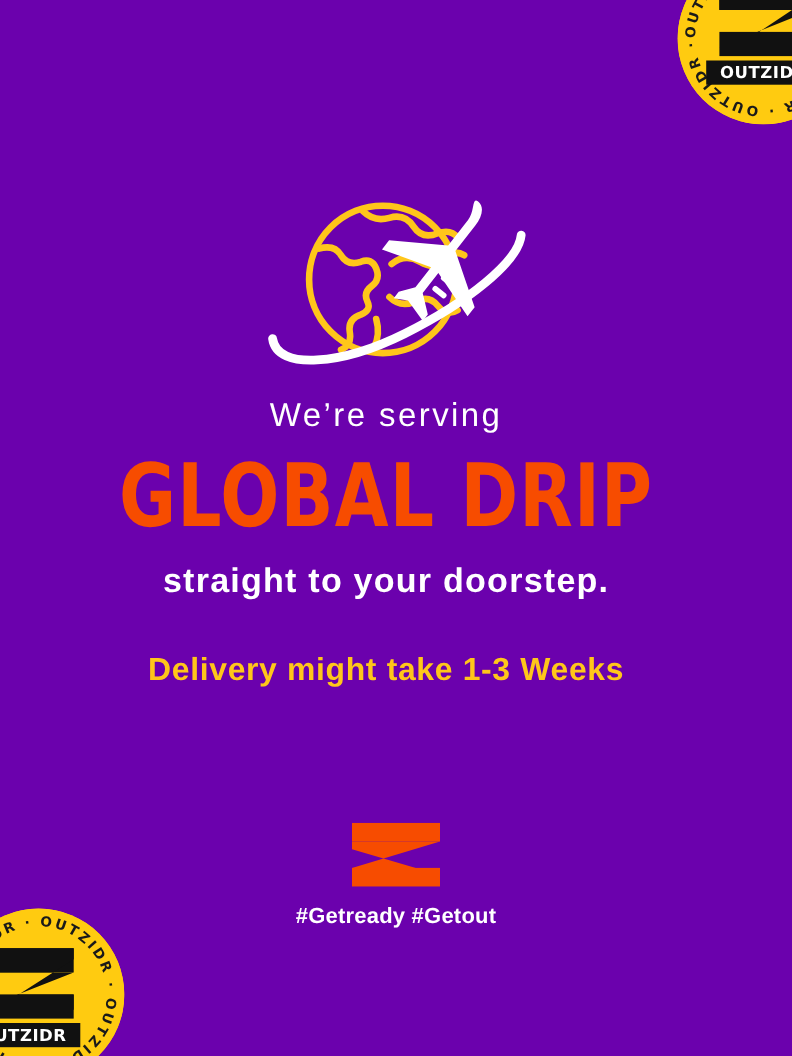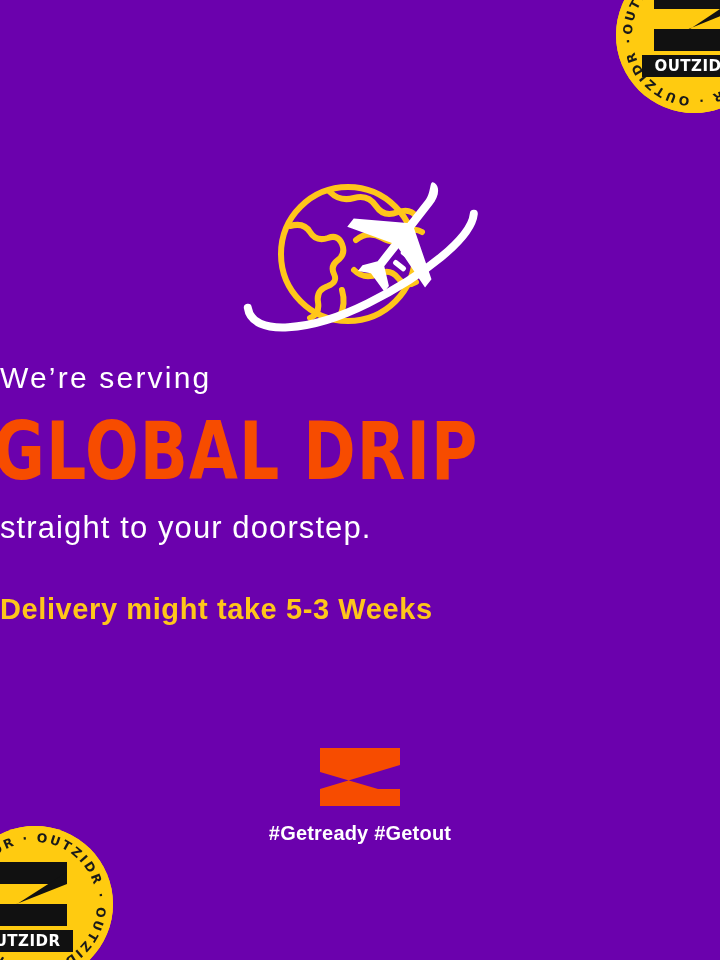--- a/index.html
+++ b/index.html
@@ -59,20 +59,21 @@
     height: 100%;
     overflow: visible;
   }
 
   
   .copy {
     position: absolute;
     left: 0;
     right: 18px;
     top: 362px;
+    text-align: center;
   }
   .kicker {
     color: #FFFFFF;
     font-size: 30px;
     font-weight: 300;
     letter-spacing: 2.2px;
     line-height: 1.05;
     margin: 0;
   }
   .headline {
@@ -82,21 +83,21 @@
     letter-spacing: 1px;
     line-height: 1;
     margin: 18px 0 0 0;
     transform: scaleY(1.28) scaleX(1.02);
     transform-origin: center top;
     font-family: "DejaVu Sans", sans-serif;
   }
   .subline {
     color: #FFFFFF;
     font-size: 31px;
-    font-weight: 400;
+    font-weight: 700;
     letter-spacing: 1.1px;
     line-height: 1.05;
     margin: 38px 0 0 0;
   }
   .delivery {
     color: #FFC61A;
     font-size: 29px;
     font-weight: 700;
     letter-spacing: 0.6px;
     line-height: 1.05;
@@ -208,21 +209,21 @@
         <rect x="9" y="16" width="14" height="5" rx="2" fill="#FFFFFF"></rect>
         <rect x="9" y="28" width="14" height="5" rx="2" fill="#FFFFFF"></rect>
       </g>
     </svg>
   </div>
 
   <div class="copy">
     <p class="kicker">We’re serving</p>
     <p class="headline">GLOBAL DRIP</p>
     <p class="subline">straight to your doorstep.</p>
-    <p class="delivery">Delivery might take 5-3 Weeks</p>
+    <p class="delivery">Delivery might take 1-3 Weeks</p>
   </div>
 
   <div class="footer">
     <svg class="zmark" viewBox="0 0 80 58">
       <rect x="0" y="0" width="80" height="17" fill="#F74C00"></rect>
       <polygon points="0,17 80,17 0,41 80,41 80,58 0,58 0,41 58,41 0,24" fill="#F74C00"></polygon>
       <rect x="0" y="41" width="80" height="17" fill="#F74C00"></rect>
     </svg>
     <p class="hashtags">#Getready #Getout</p>
   </div>

